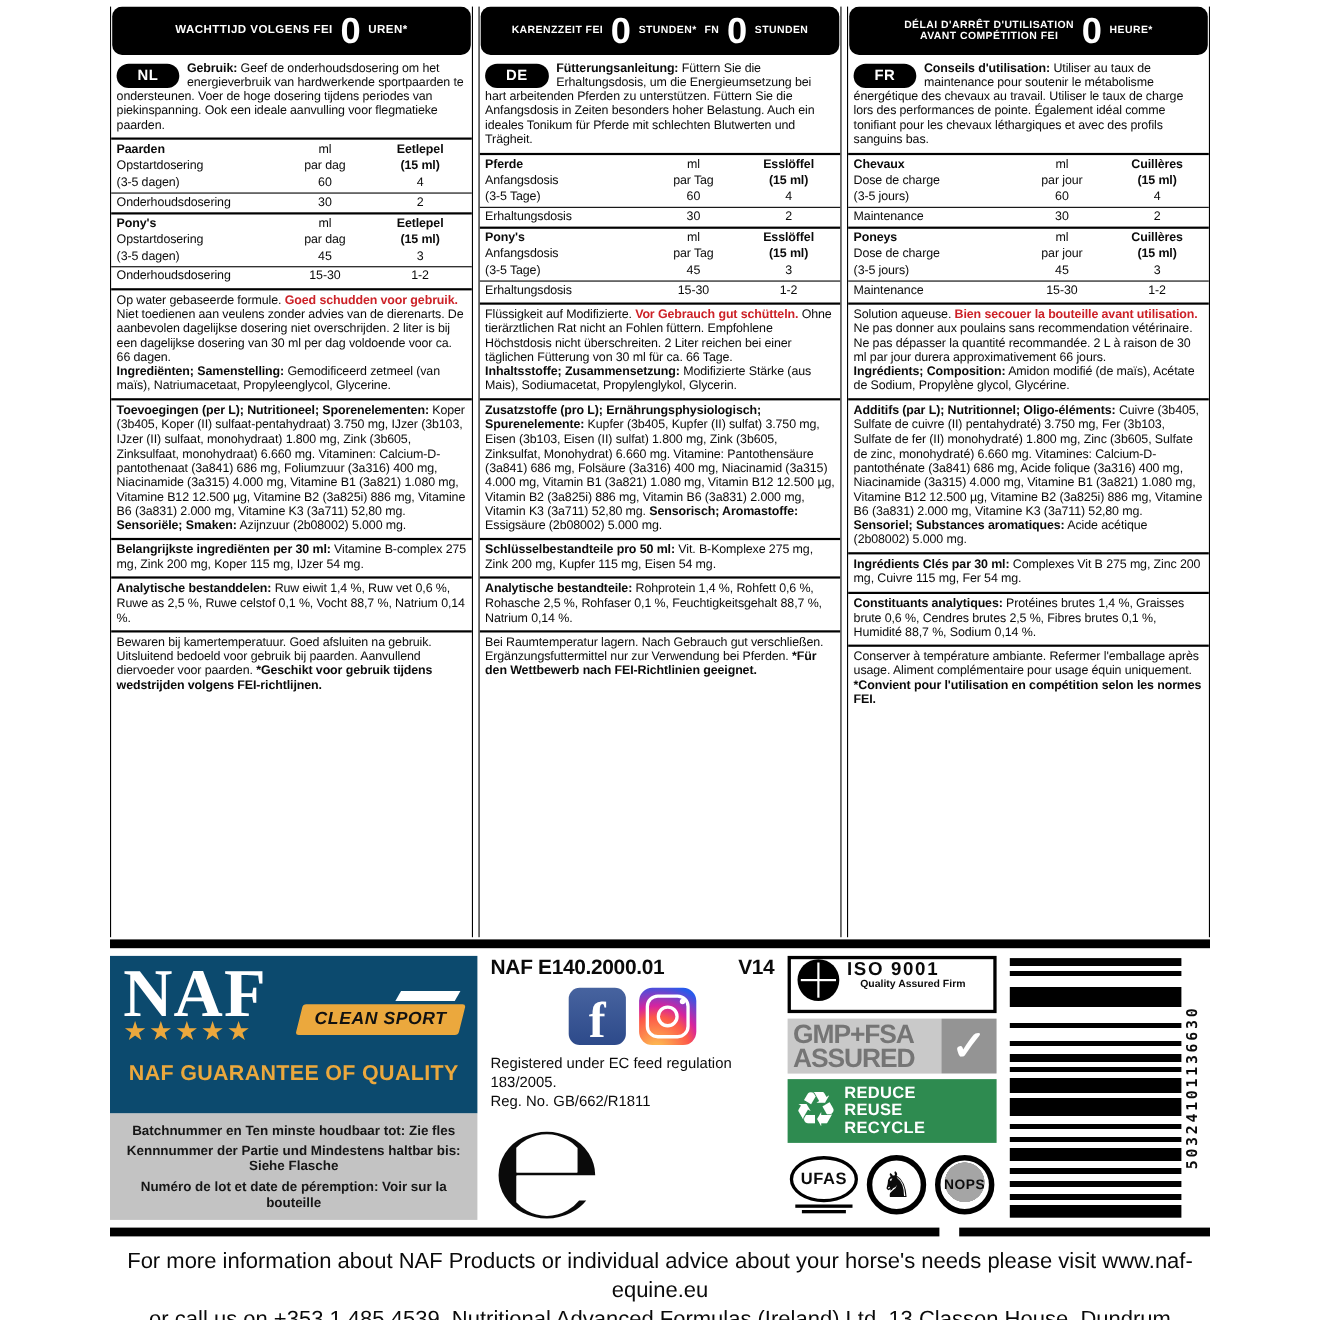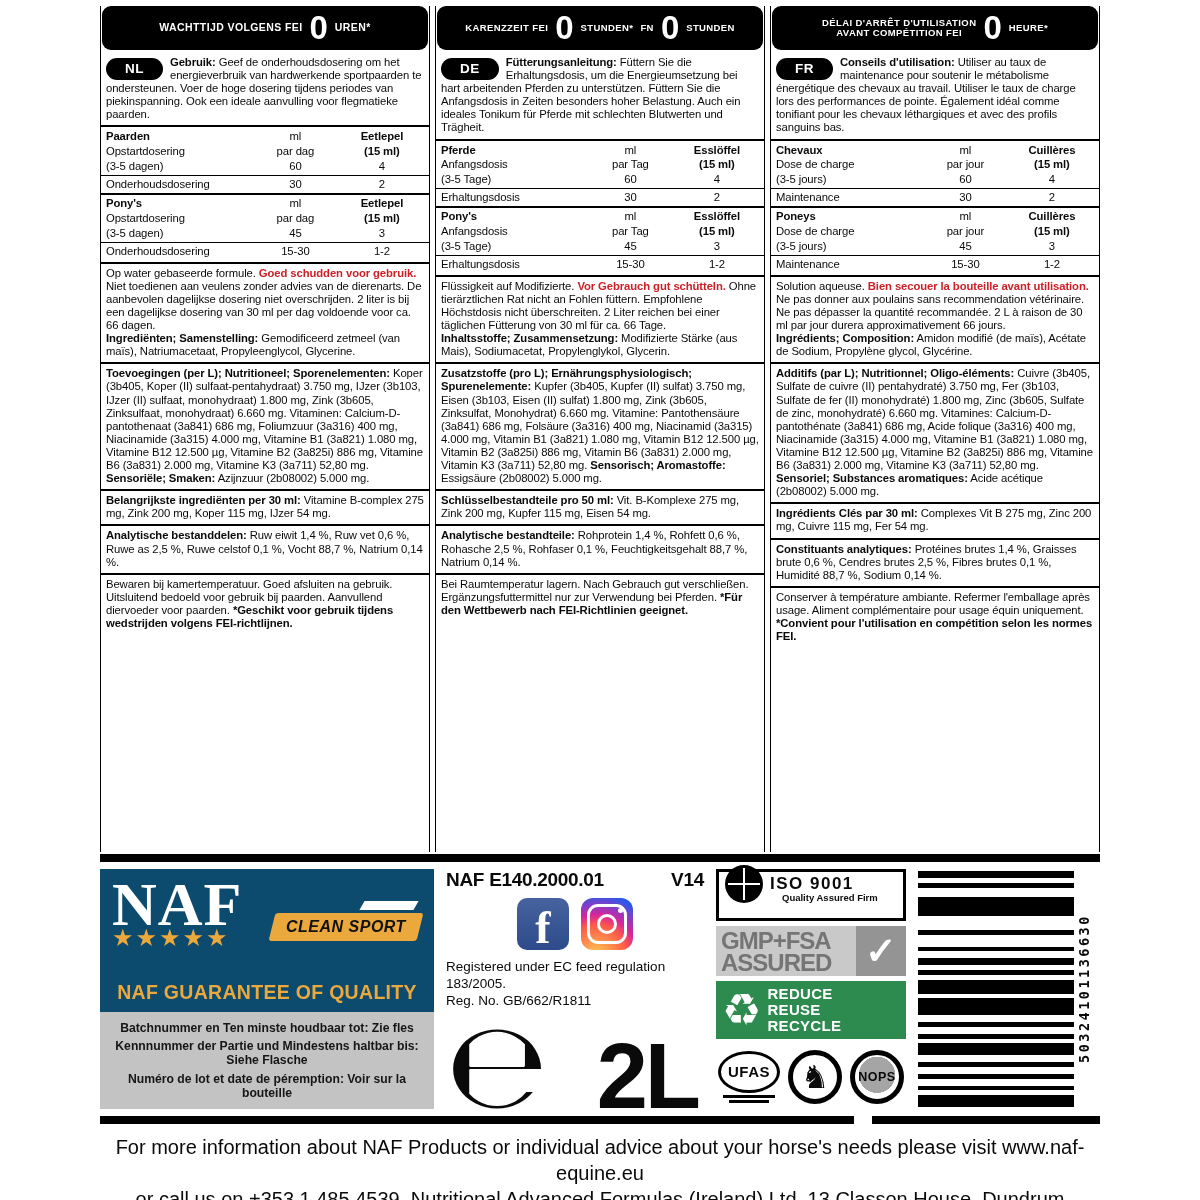--- a/index.html
+++ b/index.html
@@ -54,21 +54,21 @@
   .naf-col{width:334px;flex:none;display:flex;flex-direction:column;}
   .naf-black{background:#0c4a6e;color:#fff;flex:1.5;position:relative;padding:6px 12px;overflow:hidden;}
   .naf-brand{font-family:"Liberation Serif",serif;font-weight:bold;font-size:62px;line-height:.95;letter-spacing:1px;}
   .stars{margin-top:-8px;color:var(--gold);font-size:24px;letter-spacing:2px;line-height:1;}
   .cs-badge{
     position:absolute;right:14px;top:44px;background:var(--gold);color:#111;
     transform:skewX(-14deg);padding:5px 14px;border-radius:3px;
   }
   .cs-badge span{display:block;transform:skewX(14deg);font-style:italic;font-weight:bold;font-size:16px;letter-spacing:.5px;}
   .cs-flag{position:absolute;right:18px;top:32px;width:54px;height:9px;background:#fff;transform:skewX(-30deg);}
-  .guarantee{position:absolute;left:0;right:0;bottom:8px;text-align:center;color:var(--gold);font-weight:bold;font-size:19.5px;letter-spacing:.3px;}
+  .guarantee{position:absolute;left:0;right:0;bottom:24px;text-align:center;color:var(--gold);font-weight:bold;font-size:19.5px;letter-spacing:.3px;}
   .naf-gray{
     background:#c3c3c3;flex:1;display:flex;flex-direction:column;justify-content:space-evenly;
     text-align:center;font-weight:bold;font-size:12.2px;line-height:1.15;color:#161616;padding:5px 14px;
   }
   .mid-col{width:258px;flex:none;display:flex;flex-direction:column;}
   .code-row{display:flex;justify-content:space-between;font-weight:bold;font-size:19px;letter-spacing:-.3px;}
   .social-row{display:flex;gap:12px;justify-content:center;margin:7px 0 9px;}
   .fb-icon{
     width:52px;height:52px;border-radius:10px;background:linear-gradient(#47639f,#2d4a8a);
     color:#fff;display:flex;align-items:flex-end;justify-content:center;overflow:hidden;
@@ -80,21 +80,21 @@
   }
   .ig-icon .frame{position:absolute;inset:6px;border:3px solid #fff;border-radius:11px;}
   .ig-icon .lens{position:absolute;inset:16px;border:3px solid #fff;border-radius:50%;}
   .ig-icon .dot{position:absolute;top:10px;right:10px;width:5px;height:5px;background:#fff;border-radius:50%;}
   .reg-text{font-size:13.5px;line-height:1.25;}
   .e2l-row{display:flex;align-items:flex-end;justify-content:space-between;flex:1;padding-right:6px;}
   .esign{font-family:"DejaVu Sans",sans-serif;font-size:120px;line-height:.72;}
   .vol{font-weight:bold;font-size:92px;line-height:.72;letter-spacing:-3px;}
 
   .badge-col{width:190px;flex:none;display:flex;flex-direction:column;gap:5px;}
-  .iso{border:3px solid #000;height:52px;display:flex;align-items:flex-end;gap:7px;padding:15px 6px;background:#fff;}
+  .iso{border:3px solid #000;height:52px;display:flex;align-items:flex-start;gap:7px;padding:0 6px;background:#fff;}
   .iso-emblem{width:38px;height:38px;border-radius:50%;background:#000;position:relative;flex:none;}
   .iso-emblem:before{content:"";position:absolute;left:50%;top:3px;bottom:3px;width:2px;background:#fff;transform:translateX(-50%);}
   .iso-emblem:after{content:"";position:absolute;top:50%;left:3px;right:3px;height:2px;background:#fff;transform:translateY(-50%);}
   .iso-text{line-height:1.05;}
   .iso-title{font-weight:bold;font-size:17px;letter-spacing:1.5px;}
   .iso-sub{font-weight:bold;font-size:9.5px;margin-left:12px;}
   .gmp{background:#c9c9c9;height:50px;display:flex;overflow:hidden;}
   .gmp-text{flex:1;color:#757575;font-weight:bold;font-size:24px;line-height:.92;padding:4px 0 0 5px;letter-spacing:-1px;}
   .gmp-check{width:50px;background:#949494;color:#fff;display:flex;align-items:center;justify-content:center;font-size:38px;font-weight:bold;flex:none;}
   .rec{background:var(--green);height:58px;display:flex;align-items:center;gap:6px;padding:3px 6px;color:#fff;}
@@ -406,21 +406,20 @@
           <div class="lens"></div>
           <div class="dot"></div>
         </div>
       </div>
       <div class="reg-text">
         <div>Registered under EC feed regulation 183/2005.</div>
         <div>Reg. No. GB/662/R1811</div>
       </div>
       <div class="e2l-row">
         <span class="esign">℮</span>
-        <span class="vol">2L</span>
       </div>
     </div>
 
     <div class="badge-col">
       <div class="iso">
         <div class="iso-emblem"></div>
         <div class="iso-text">
           <div class="iso-title">ISO 9001</div>
           <div class="iso-sub">Quality Assured Firm</div>
         </div>

